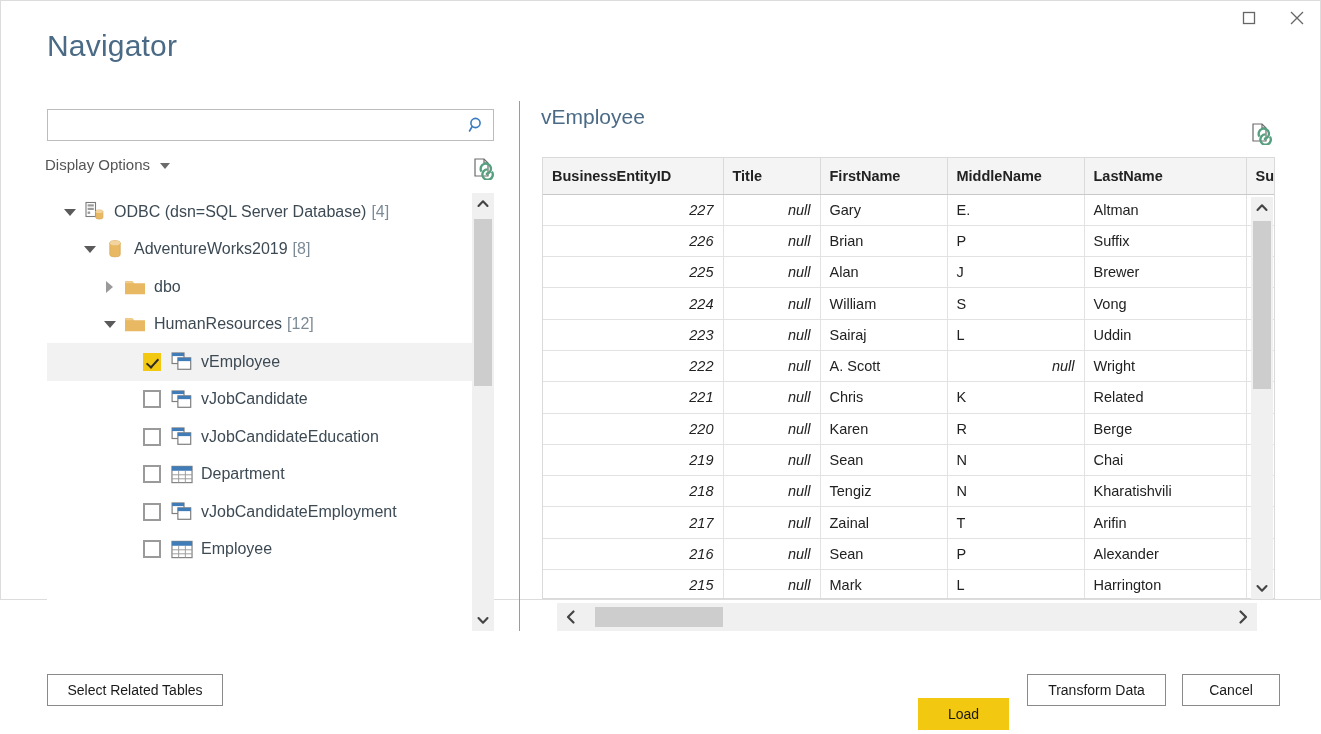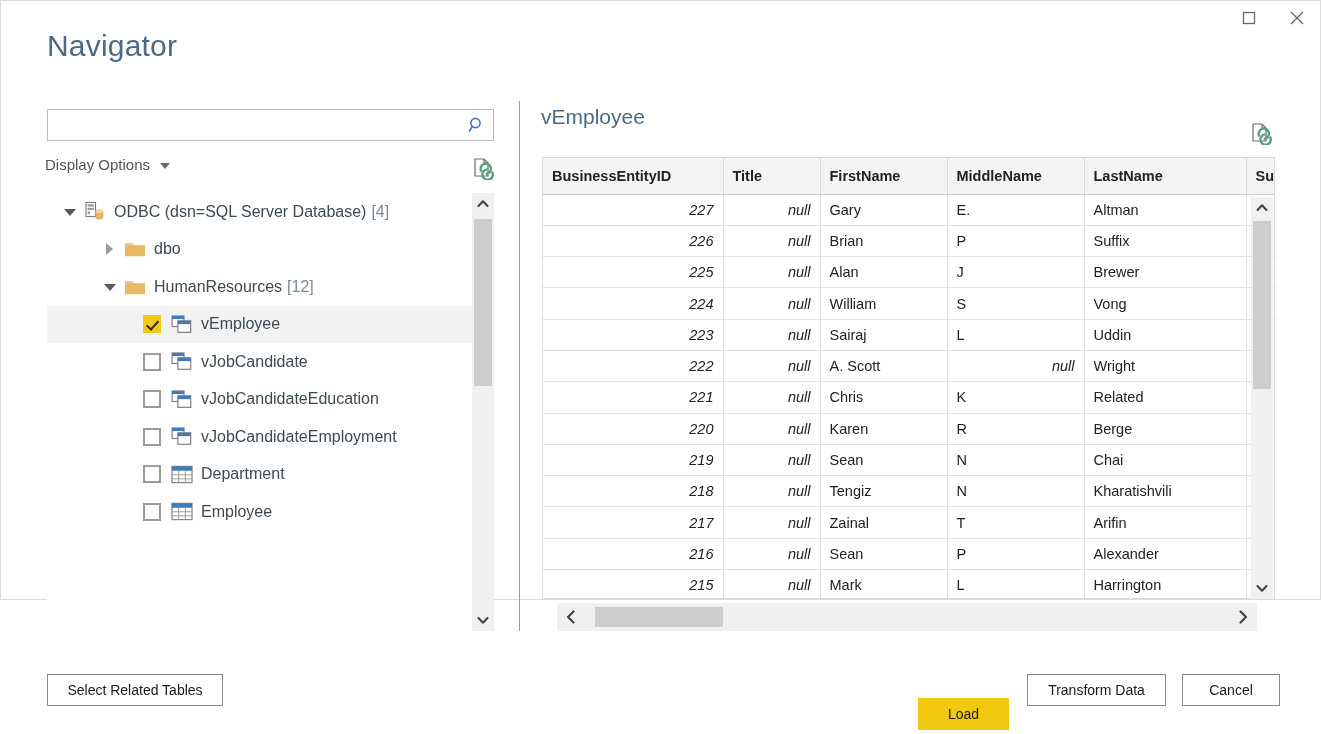--- a/index.html
+++ b/index.html
@@ -297,20 +297,34 @@
               <rect x="3.6" y="6.8" width="6.2" height="2.2" fill="#9a9a9a"></rect>
               <rect x="3.6" y="10.5" width="2.6" height="2.4" fill="#9a9a9a"></rect>
               <ellipse cx="15.3" cy="10.5" rx="3.6" ry="1.6" fill="#f3d49c" stroke="#d9a855" stroke-width="0.7"></ellipse>
               <path d="M11.7 10.5 v6 a3.6 1.6 0 0 0 7.2 0 v-6" fill="#e8b863" stroke="#d9a855" stroke-width="0.7"></path>
               <ellipse cx="15.3" cy="10.5" rx="3.6" ry="1.6" fill="#f3d49c"></ellipse>
             </svg>
           </span>
           <span class="tree-label">ODBC (dsn=SQL Server Database)</span>
           <span class="tree-count" style="margin-left: 5px;">[4]</span>
         </div>
+        <div class="tree-row" style="padding-left: 36px;">
+          <span class="twisty">
+            <span class="tw-open"></span>
+          </span>
+          <span class="icon-generic" style="margin-left: 7px; display: inline-flex; align-items: center;">
+            <svg width="22" height="20" viewBox="0 0 22 20">
+              <ellipse cx="11" cy="4" rx="5.2" ry="2.3" fill="#f0cb8a" stroke="#d9a855" stroke-width="0.8"></ellipse>
+              <path d="M5.8 4 v11.5 a5.2 2.3 0 0 0 10.4 0 v-11.5" fill="#e8b863" stroke="#d9a855" stroke-width="0.8"></path>
+              <ellipse cx="11" cy="4" rx="5.2" ry="2.3" fill="#f3d49c"></ellipse>
+            </svg>
+          </span>
+          <span class="tree-label">AdventureWorks2019</span>
+          <span class="tree-count" style="margin-left: 5px;">[8]</span>
+        </div>
         <div class="tree-row" style="padding-left: 56px;">
           <span class="twisty">
             <span class="tw-closed"></span>
           </span>
           <span class="icon-folder" style="margin-left: 7px; display: inline-flex; align-items: center;">
             <svg width="22" height="18" viewBox="0 0 22 18">
               <path d="M1 3 h7 l2 2.3 h11 v11 h-20 z" fill="#e8b863"></path>
               <path d="M1 3 h7 l2 2.3 h-9 z" fill="#f0cb8a"></path>
             </svg>
           </span>
@@ -365,40 +379,40 @@
               <rect x="7.5" y="6.5" width="14" height="12.5" fill="#ffffff" stroke="#7e7e7e" stroke-width="1.3"></rect>
               <rect x="7.5" y="6.5" width="14" height="3.6" fill="#3f7cb8"></rect>
             </svg>
           </span>
           <span class="tree-label">vJobCandidateEducation</span>
         </div>
         <div class="tree-row" style="padding-left: 76px;">
           <span class="twisty"></span>
           <span class="chk" style="margin-left: 6px;"></span>
           <span class="icon-generic" style="margin-left: 10px; display: inline-flex; align-items: center;">
+            <svg width="23" height="19" viewBox="0 0 23 19">
+              <rect x="1" y="1" width="21" height="17" fill="#ffffff" stroke="#7e7e7e" stroke-width="1.2"></rect>
+              <rect x="1" y="1" width="21" height="4.6" fill="#3f7cb8"></rect>
+              <path d="M8 5.6 V18 M15 5.6 V18 M1 9.8 H22 M1 14 H22" stroke="#9a9a9a" stroke-width="1"></path>
+            </svg>
+          </span>
+          <span class="tree-label">Department</span>
+        </div>
+        <div class="tree-row" style="padding-left: 76px;">
+          <span class="twisty"></span>
+          <span class="chk" style="margin-left: 6px;"></span>
+          <span class="icon-generic" style="margin-left: 10px; display: inline-flex; align-items: center;">
             <svg width="24" height="21" viewBox="0 0 24 21">
               <rect x="1.2" y="1.2" width="13" height="11.5" fill="#ffffff" stroke="#7e7e7e" stroke-width="1.3"></rect>
               <rect x="1.2" y="1.2" width="13" height="3.4" fill="#3f7cb8"></rect>
               <rect x="7.5" y="6.5" width="14" height="12.5" fill="#ffffff" stroke="#7e7e7e" stroke-width="1.3"></rect>
               <rect x="7.5" y="6.5" width="14" height="3.6" fill="#3f7cb8"></rect>
             </svg>
           </span>
           <span class="tree-label">vJobCandidateEmployment</span>
-        </div>
-        <div class="tree-row" style="padding-left: 76px;">
-          <span class="twisty"></span>
-          <span class="chk" style="margin-left: 6px;"></span>
-          <span class="icon-generic" style="margin-left: 10px; display: inline-flex; align-items: center;">
-            <svg width="23" height="19" viewBox="0 0 23 19">
-              <rect x="1" y="1" width="21" height="17" fill="#ffffff" stroke="#7e7e7e" stroke-width="1.2"></rect>
-              <rect x="1" y="1" width="21" height="4.6" fill="#3f7cb8"></rect>
-              <path d="M8 5.6 V18 M15 5.6 V18 M1 9.8 H22 M1 14 H22" stroke="#9a9a9a" stroke-width="1"></path>
-            </svg>
-          </span>
-          <span class="tree-label">Department</span>
         </div>
         <div class="tree-row" style="padding-left: 76px;">
           <span class="twisty"></span>
           <span class="chk" style="margin-left: 6px;"></span>
           <span class="icon-generic" style="margin-left: 10px; display: inline-flex; align-items: center;">
             <svg width="23" height="19" viewBox="0 0 23 19">
               <rect x="1" y="1" width="21" height="17" fill="#ffffff" stroke="#7e7e7e" stroke-width="1.2"></rect>
               <rect x="1" y="1" width="21" height="4.6" fill="#3f7cb8"></rect>
               <path d="M8 5.6 V18 M15 5.6 V18 M1 9.8 H22 M1 14 H22" stroke="#9a9a9a" stroke-width="1"></path>
             </svg>

